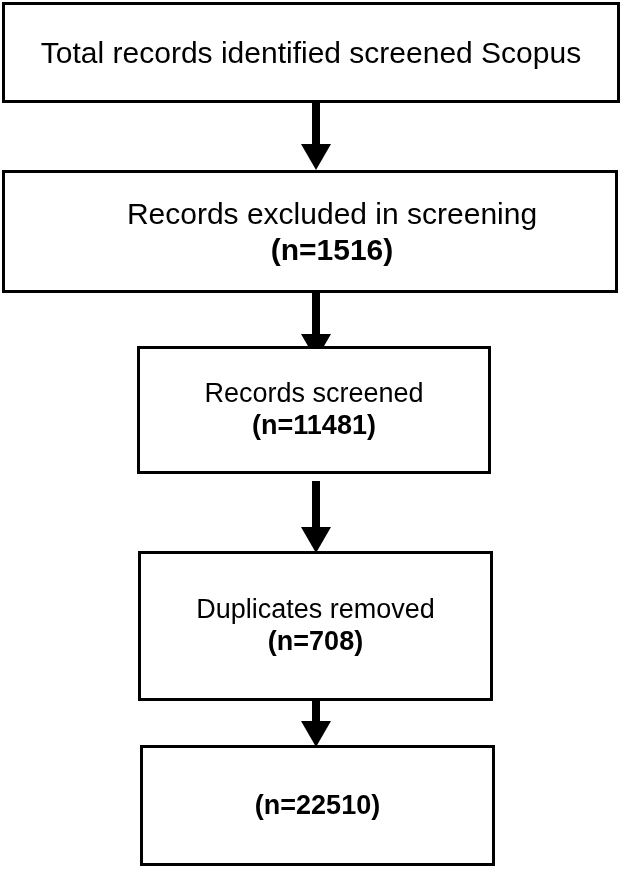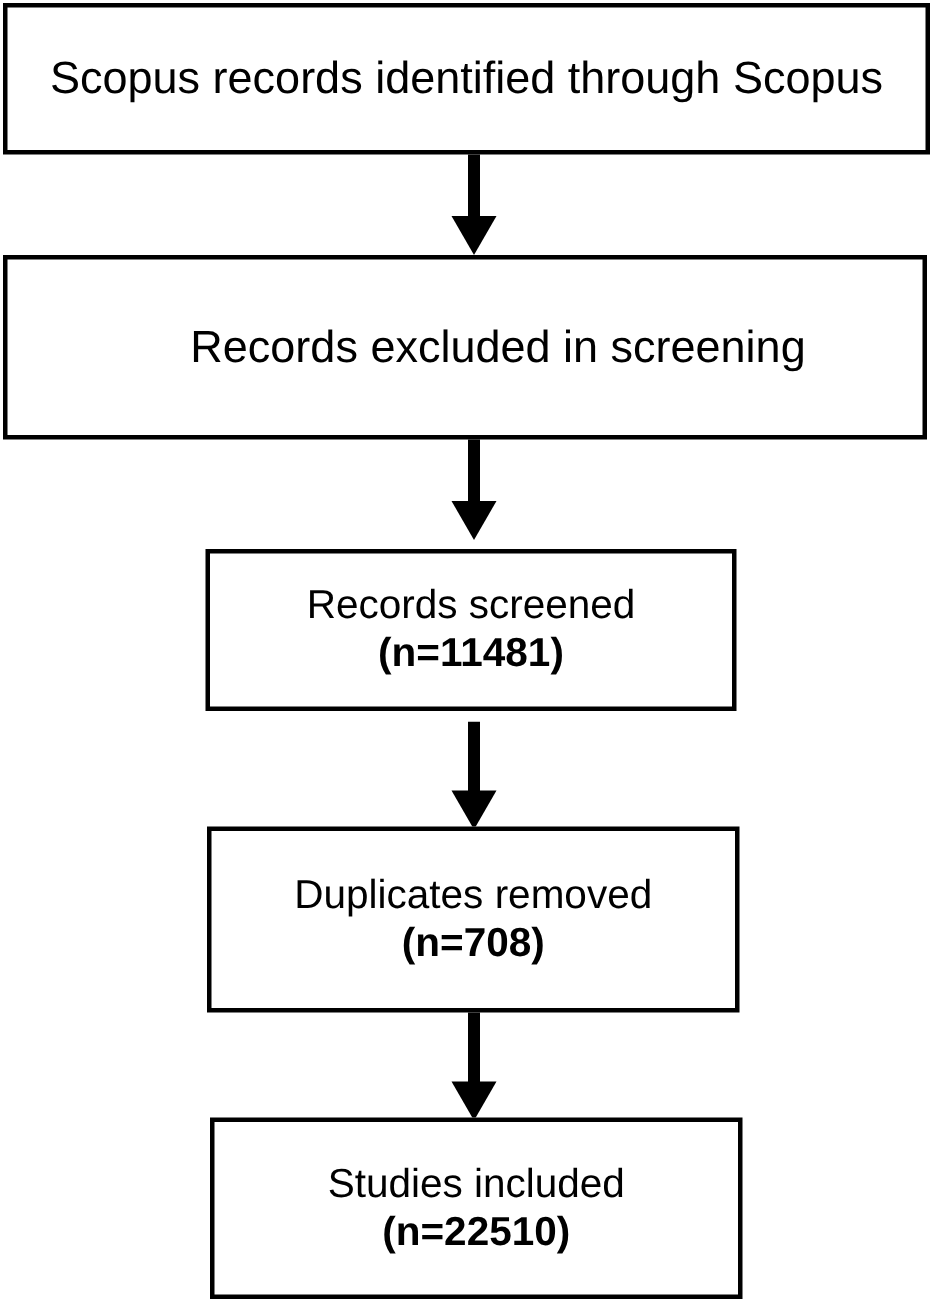--- a/index.html
+++ b/index.html
@@ -33,54 +33,55 @@
     display: block;
     line-height: 1.18;
     white-space: nowrap;
   }
   .line-regular { font-weight: 400; }
   .line-bold { font-weight: 700; }
 
   
   #node-1 { left: 2px;   top: 2px;   width: 618px; height: 101px; font-size: 30px; }
   #node-2 { left: 2px;   top: 170px; width: 616px; height: 123px; font-size: 30px; padding-left: 44px; }
-  #node-3 { left: 137px; top: 366px; width: 354px; height: 108px; font-size: 27px; }
-  #node-4 { left: 138px; top: 551px; width: 355px; height: 124px; font-size: 27px; }
+  #node-3 { left: 137px; top: 346px; width: 354px; height: 128px; font-size: 27px; }
+  #node-4 { left: 138px; top: 551px; width: 355px; height: 150px; font-size: 27px; }
   #node-5 { left: 140px; top: 745px; width: 355px; height: 121px; font-size: 27px; }
 
   
   .arrow {
     position: absolute;
     z-index: 1;
   }
   .arrow svg { display: block; }
 
   #arrow-1 { left: 296px; top: 100px; }
   #arrow-2 { left: 296px; top: 288px; }
   #arrow-3 { left: 296px; top: 481px; }
   #arrow-4 { left: 296px; top: 673px; }
 </style>
 </head>
 <body>
 
 <div id="canvas">
 
   <div class="node" id="node-1">
-    <span class="node-line line-regular">Scopus records identified through Scopus</span>
+    <span class="node-line line-regular">Total records identified screened Scopus</span>
   </div>
 
   <div class="arrow" id="arrow-1">
     <svg width="40" height="72" viewBox="0 0 40 72" aria-hidden="true">
       <rect x="16" y="0" width="8" height="52" fill="#000000"></rect>
       <polygon points="20,70 5,44 35,44" fill="#000000"></polygon>
     </svg>
   </div>
 
   <div class="node" id="node-2">
     <span class="node-line line-regular">Records excluded in screening</span>
+    <span class="node-line line-bold">(n=1516)</span>
   </div>
 
   <div class="arrow" id="arrow-2">
     <svg width="40" height="74" viewBox="0 0 40 74" aria-hidden="true">
       <rect x="16" y="0" width="8" height="54" fill="#000000"></rect>
       <polygon points="20,72 5,46 35,46" fill="#000000"></polygon>
     </svg>
   </div>
 
   <div class="node" id="node-3">
@@ -101,17 +102,16 @@
   </div>
 
   <div class="arrow" id="arrow-4">
     <svg width="40" height="76" viewBox="0 0 40 76" aria-hidden="true">
       <rect x="16" y="0" width="8" height="56" fill="#000000"></rect>
       <polygon points="20,74 5,48 35,48" fill="#000000"></polygon>
     </svg>
   </div>
 
   <div class="node" id="node-5">
-    <span class="node-line line-regular">Studies included</span>
     <span class="node-line line-bold">(n=22510)</span>
   </div>
 
 </div>
 
 </body></html>

